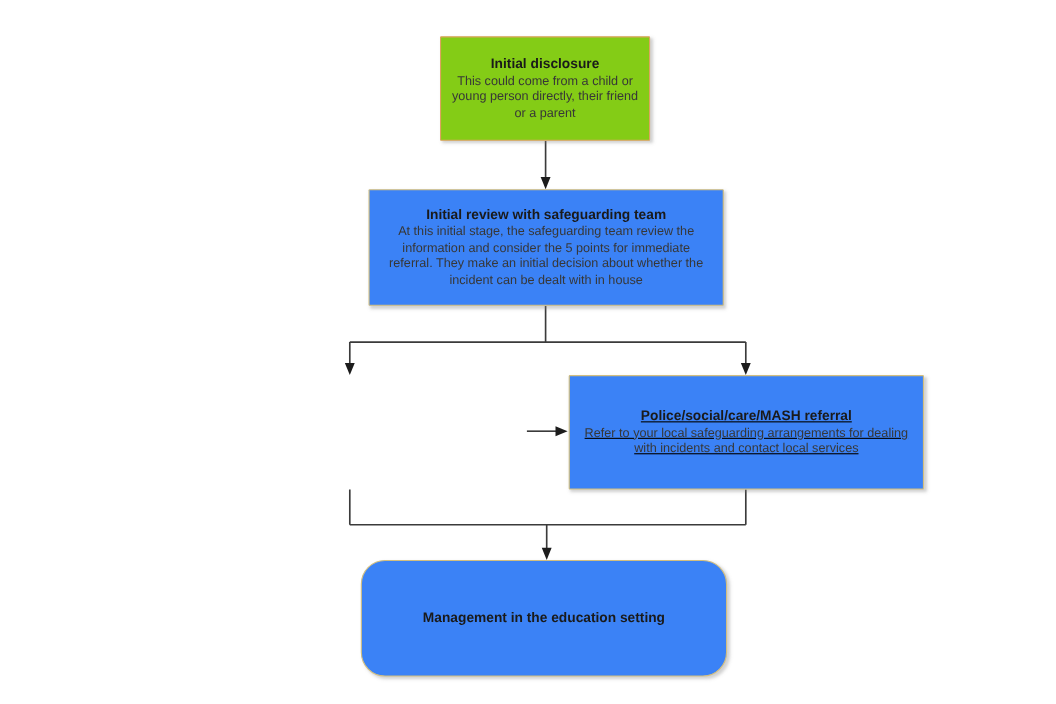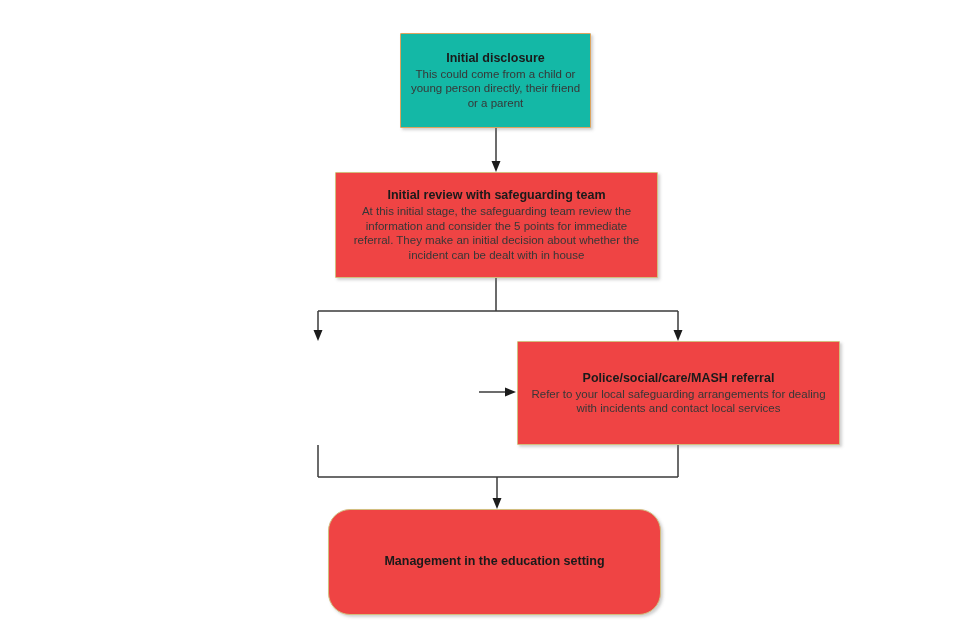--- a/index.html
+++ b/index.html
@@ -19,43 +19,43 @@
     box-sizing: border-box;
     display: flex;
     flex-direction: column;
     justify-content: center;
     text-align: center;
     padding: 6px 9px;
     border-radius: 1px;
     box-shadow: 2px 2px 3px rgba(120,120,120,0.35);
   }
   .node-orange {
-    background: #14b8a6;
+    background: #84cc16;
     border: 1.6px solid #dda45f;
   }
   .node-yellow {
-    background: #ef4444;
+    background: #3b82f6;
     border: 1.6px solid #d2be7f;
   }
   .node-title {
     font-weight: bold;
     font-size: 12.5px;
     line-height: 15px;
     color: #1a1a1a;
     margin-bottom: 1px;
   }
   .node-body {
     font-size: 11.5px;
     line-height: 14.5px;
     color: #373737;
   }
   #node-initial-disclosure { left: 400px; top: 33px;  width: 191px; height: 95px; }
   #node-initial-review     { left: 335px; top: 172px; width: 323px; height: 106px; }
   #node-risk-assessment    { left: 157px; top: 341px; width: 322px; height: 104px; }
-  #node-police-referral    { left: 517px; top: 341px; width: 323px; height: 104px; }
+  #node-police-referral    { left: 517px; top: 341px; width: 323px; height: 104px; text-decoration: underline; }
   #node-management         { left: 328px; top: 509px; width: 333px; height: 106px; border-radius: 22px; }
   svg.connectors {
     position: absolute; left: 0; top: 0;
     width: 960px; height: 640px;
     pointer-events: none;
   }
   svg.connectors path {
     fill: none;
     stroke: #3b3b3b;
     stroke-width: 1.5;

